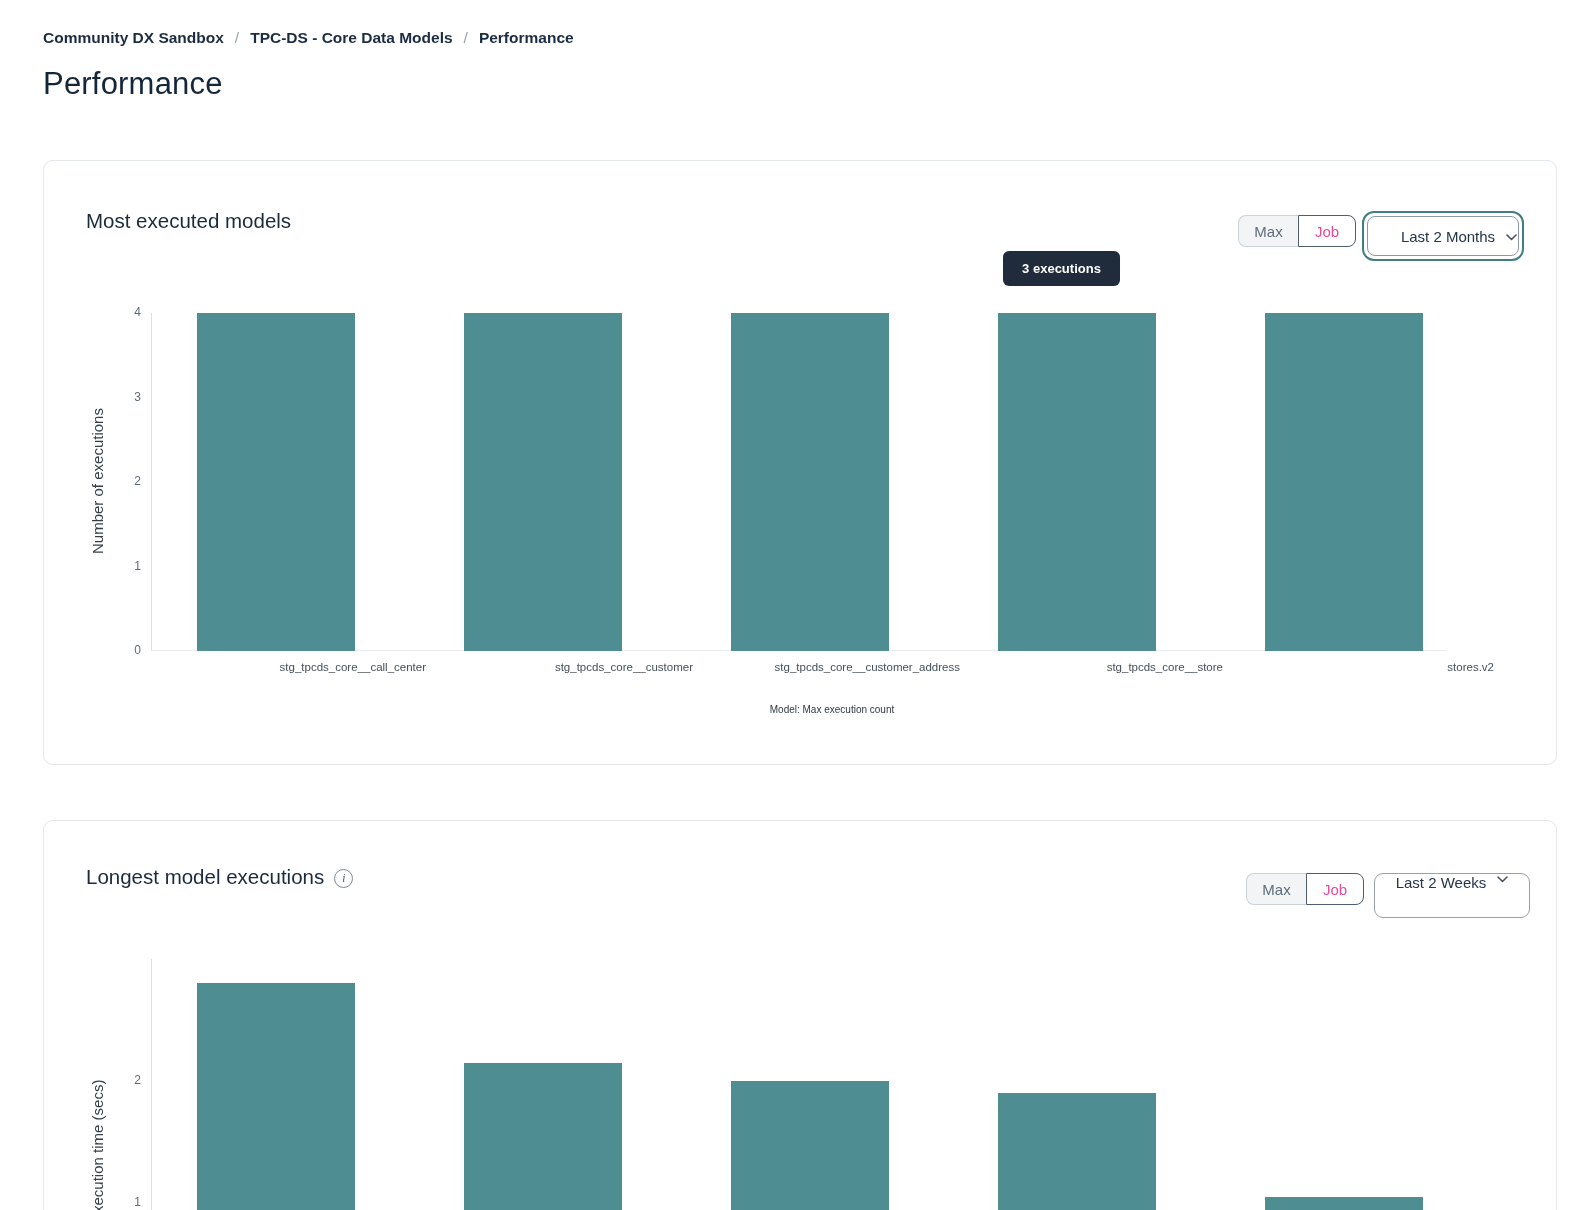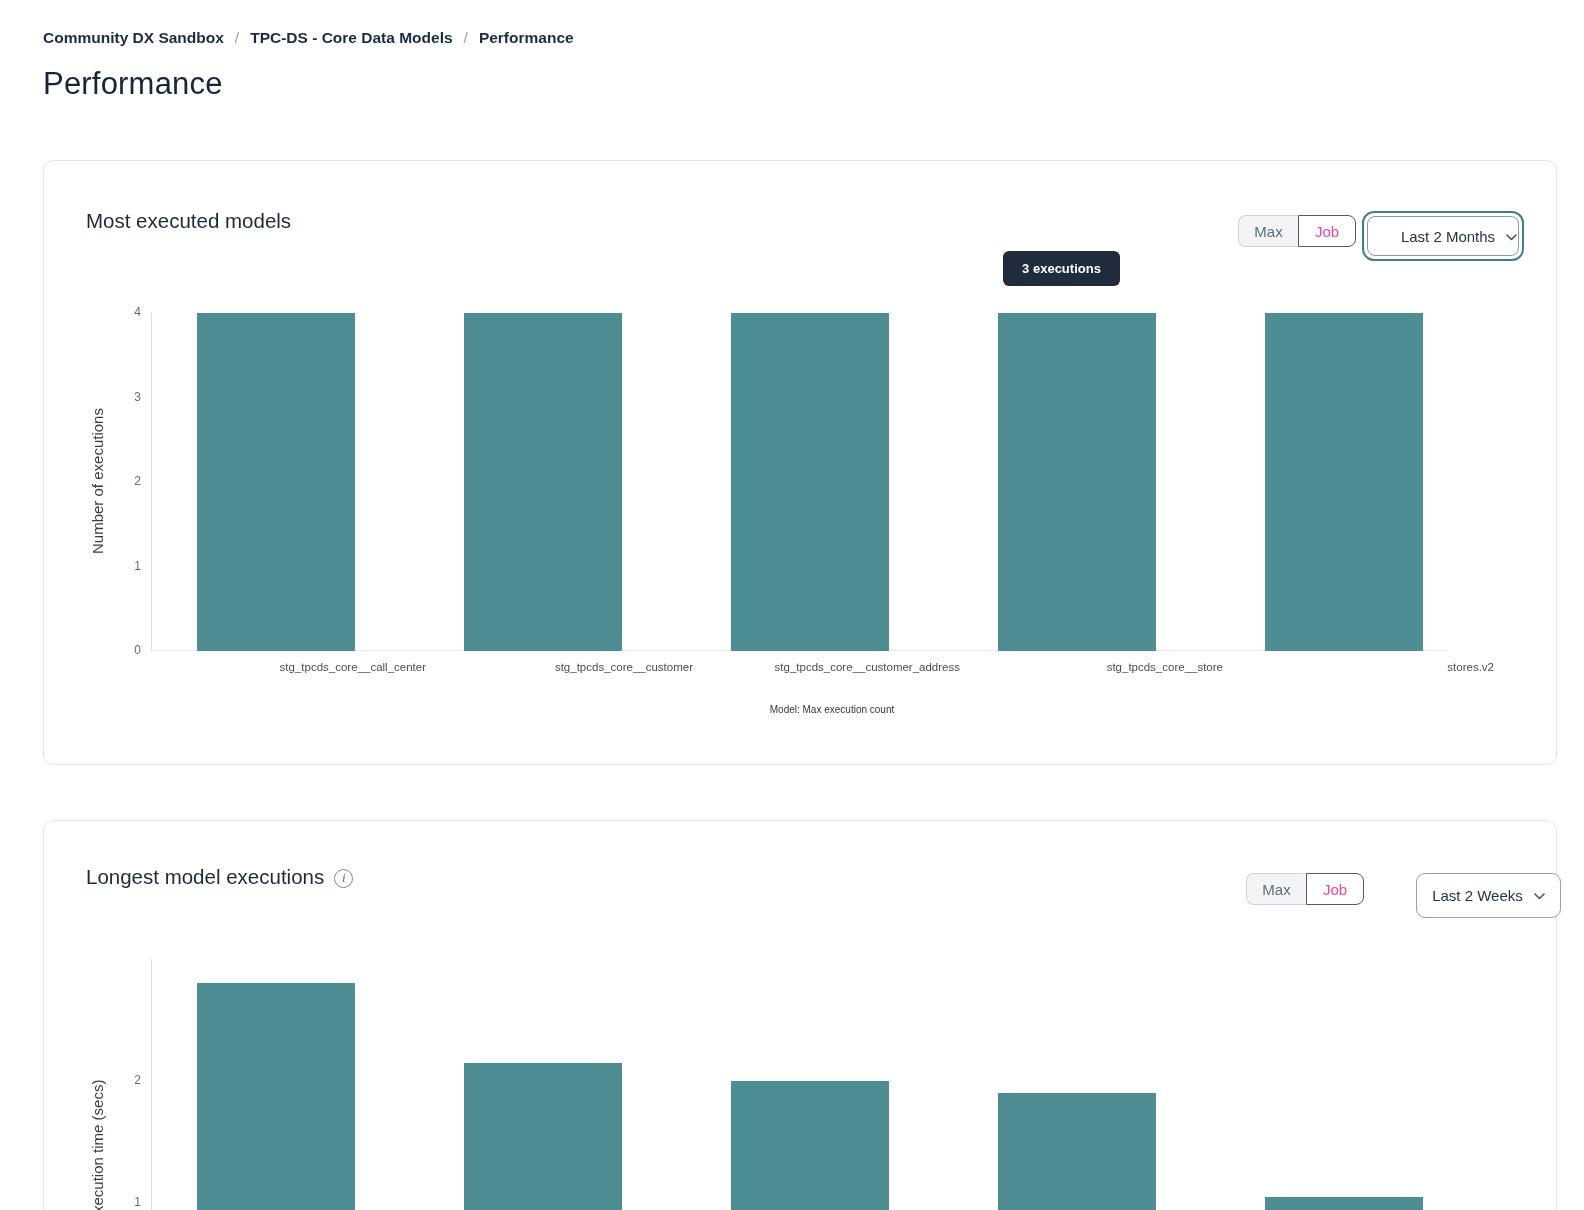--- a/index.html
+++ b/index.html
@@ -71,24 +71,24 @@
     padding:3px; background:#fff;
   }
   .card1 .dd-ring { left:1318px; top:50px; }
   .dd {
     height:40px; width:152px; background:#fff;
     border:1px solid #8d98a3; border-radius:8px;
     display:flex; align-items:center; justify-content:center; gap:11px;
     font-family:inherit; font-size:15px; color:#24344a; cursor:pointer;padding-left:32px;
   }
   .dd2 {
-    position:absolute; left:1330px; top:52px; height:45px; width:145px;
+    position:absolute; left:1330px; top:52px; height:45px; width:156px;
     background:#fff; border:1px solid #97a1ab; border-radius:9px;
-    display:flex; align-items:center; justify-content:center; gap:11px;
-    font-family:inherit; font-size:15px; color:#24344a; cursor:pointer;margin-left:42px;
+    display:flex; align-items:flex-start; justify-content:center; gap:11px;
+    font-family:inherit; font-size:15px; color:#24344a; cursor:pointer;
   }
   .chev { margin-top:2px; }
 
   
   .tooltip {
     position:absolute; left:959px; top:90px; width:117px; height:35px;
     border-radius:6px; color:#fff; font-size:13px; font-weight:700;
     display:flex; align-items:center; justify-content:center;
     z-index:5;
   }

